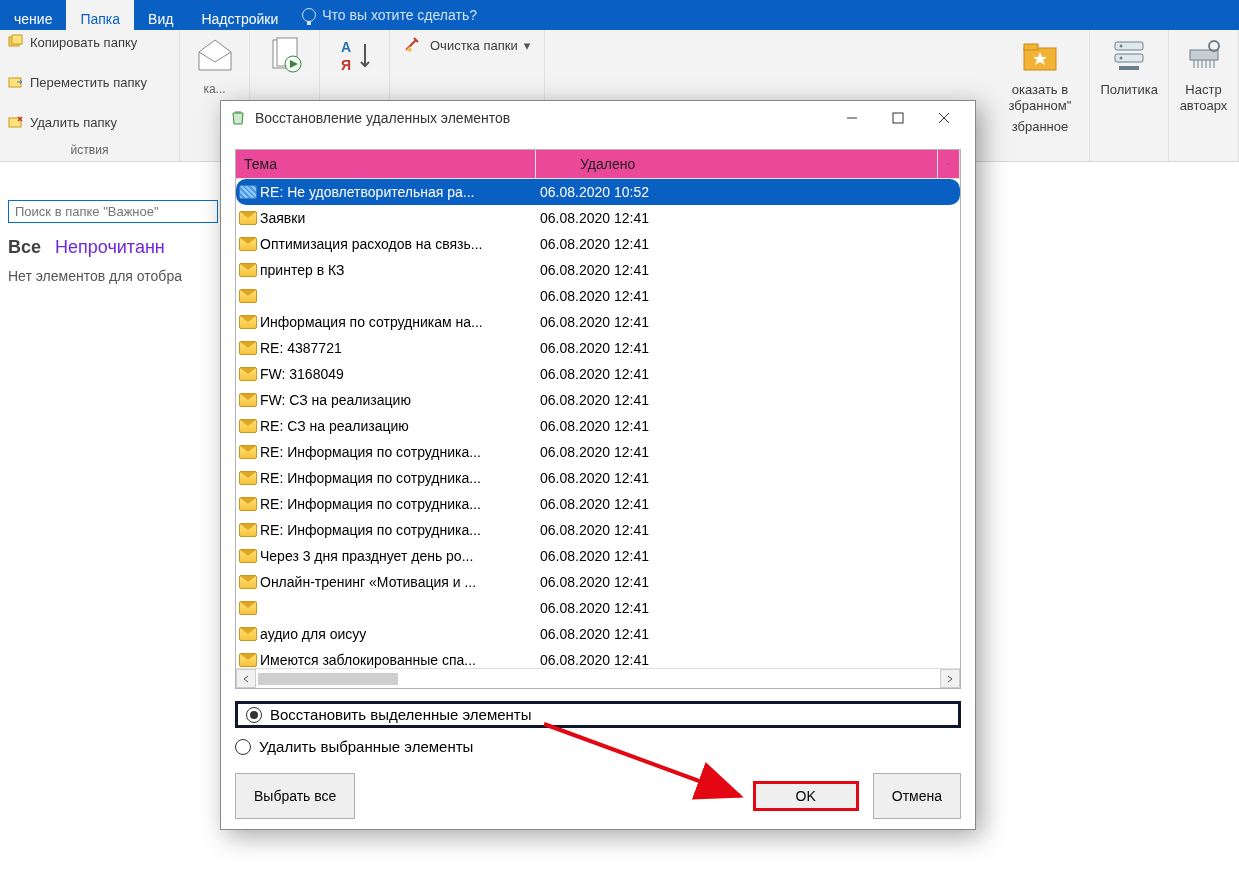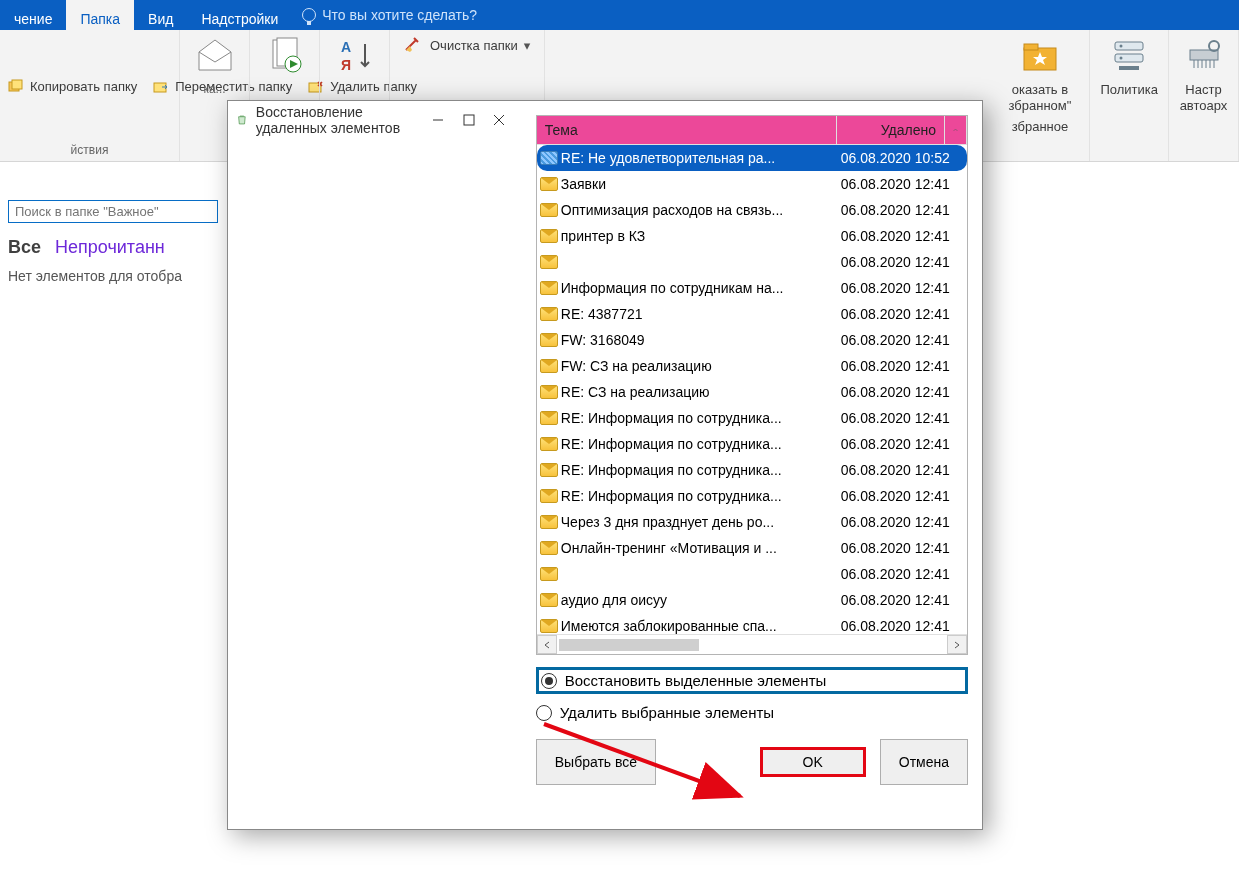--- a/index.html
+++ b/index.html
@@ -9,38 +9,38 @@
 .ribbon-tabs { background: #0a5fc2; height: 30px; display: flex; align-items: stretch; color: #fff; font-size: 14px; }
 .ribbon-tab { padding: 11px 14px; cursor: pointer; white-space: nowrap; }
 .ribbon-tab.active { background: #f3f3f3; color: #0a5fc2; }
 .tellme-box { display: flex; align-items: center; gap: 6px; margin-left: 10px; color: #cfe3fa; }
 .tellme-box input { background: transparent; border: none; color: #cfe3fa; font-size: 14px; width: 260px; outline: none; }
 .tellme-box input::placeholder { color: #cfe3fa; }
 
 
 .ribbon { background: #f3f3f3; border-bottom: 1px solid #d6d6d6; height: 132px; display: flex; font-size: 13px; color: #3b3b3b; }
 .ribbon-group { border-right: 1px solid #e2e2e2; padding: 4px 8px; display: flex; flex-direction: column; }
-.ribbon-group .items { display: flex; flex-direction: row; gap: 16px; flex: 1; }
+.ribbon-group .items { display: flex; flex-direction: column; gap: 24px; flex: 1; }
 .ribbon-group .label { font-size: 12px; color: #666; text-align: center; margin-top: 4px; }
 .small-item { display: flex; align-items: center; gap: 6px; cursor: pointer; white-space: nowrap; }
 .small-icon { width: 16px; height: 16px; display: inline-block; }
 
 .big-group { display: flex; flex-direction: column; align-items: center; justify-content: flex-start; gap: 6px; padding: 6px 10px; border-right: 1px solid #e2e2e2; cursor: pointer; min-width: 70px; }
 .big-icon { width: 40px; height: 40px; }
 
 
 .left-pane { position: absolute; top: 162px; left: 0; width: 230px; padding: 8px; font-size: 14px; color: #333; }
 .search-box { width: 210px; border: 1px solid #076dc6; padding: 3px 6px; font-size: 13px; color: #666; margin: 30px 0 14px 0; }
 .filter-row { display: flex; gap: 14px; font-size: 18px; margin-bottom: 10px; }
 .filter-all { color: #404040; font-weight: 600; }
 .filter-unread { color: #6d28d9; }
 .no-items { color: #555; font-size: 14px; }
 
 
-.modal { position: absolute; top: 100px; left: 227px; width: 756px; height: 730px; background: #fff; border: 1px solid #888; box-shadow: 6px 6px 24px rgba(0,0,0,0.35); display: flex; }
+.modal { position: absolute; top: 100px; left: 220px; width: 756px; height: 730px; background: #fff; border: 1px solid #888; box-shadow: 6px 6px 24px rgba(0,0,0,0.35); display: flex; flex-direction: column; }
 .modal-titlebar { height: 38px; display: flex; align-items: center; padding: 0 8px; font-size: 14px; color: #333; }
 .modal-titlebar .title-icon { width: 18px; height: 18px; margin-right: 8px; }
 .modal-titlebar .spacer { flex: 1; }
 .win-btn { width: 46px; height: 30px; display: flex; align-items: center; justify-content: center; cursor: pointer; }
 
 .modal-body { flex: 1; padding: 14px 14px 10px 14px; display: flex; flex-direction: column; }
 .list-container { border: 1px solid #b4b4b4; height: 540px; display: flex; flex-direction: column; background: #fff; }
 .list-header { display: flex; border-bottom: 1px solid #e0e0e0; font-size: 14px; color: #222; background: #ec4899; }
 .list-header .col { padding: 6px 8px; border-right: 1px solid #e0e0e0; }
 .col-subject { width: 300px; }
@@ -55,21 +55,21 @@
 .row.selected { background: #0a5fc2; color: #fff; }
 .row.selected .row-subject, .row.selected .row-deleted { color: #fff; }
 
 .hscroll { height: 20px; border-top: 1px solid #e0e0e0; display: flex; align-items: center; }
 .hscroll .arrow { width: 20px; height: 100%; display:flex; align-items:center; justify-content:center; background:#f1f1f1; border:1px solid #ccc; }
 .hscroll .thumb { height: 12px; width: 140px; background: #cfcfcf; margin-left: 2px; }
 .hscroll .track { flex:1; }
 
 .radios { margin-top: 12px; display: flex; flex-direction: column; gap: 10px; font-size: 15px; }
 .radio-row { display: flex; align-items: center; gap: 8px; }
-.radio-highlight { border: 3px solid #0369a1; padding: 2px 6px 2px 2px; display: inline-flex; align-items: center; gap: 8px; }
+.radio-highlight { border: 3px solid #0f172a; padding: 2px 6px 2px 8px; display: inline-flex; align-items: center; gap: 8px; }
 .radio-circle { width: 16px; height: 16px; border: 1.5px solid #333; border-radius: 50%; display:inline-flex; align-items:center; justify-content:center; }
 .radio-dot { width: 8px; height: 8px; background:#333; border-radius:50%; }
 
 .modal-buttons { display: flex; gap: 14px; margin-top: 18px; align-items: center; }
 .btn { background: #efefef; border: 1px solid #aeaeae; padding: 14px 18px; font-size: 14px; cursor: pointer; }
 .btn-ok { border: 3px solid #e30613; padding: 4px 40px; }
 .btn-spacer { flex: 1; }
 
 .red-arrow { position: absolute; top: 716px; left: 540px; pointer-events: none; z-index: 50; }
 

